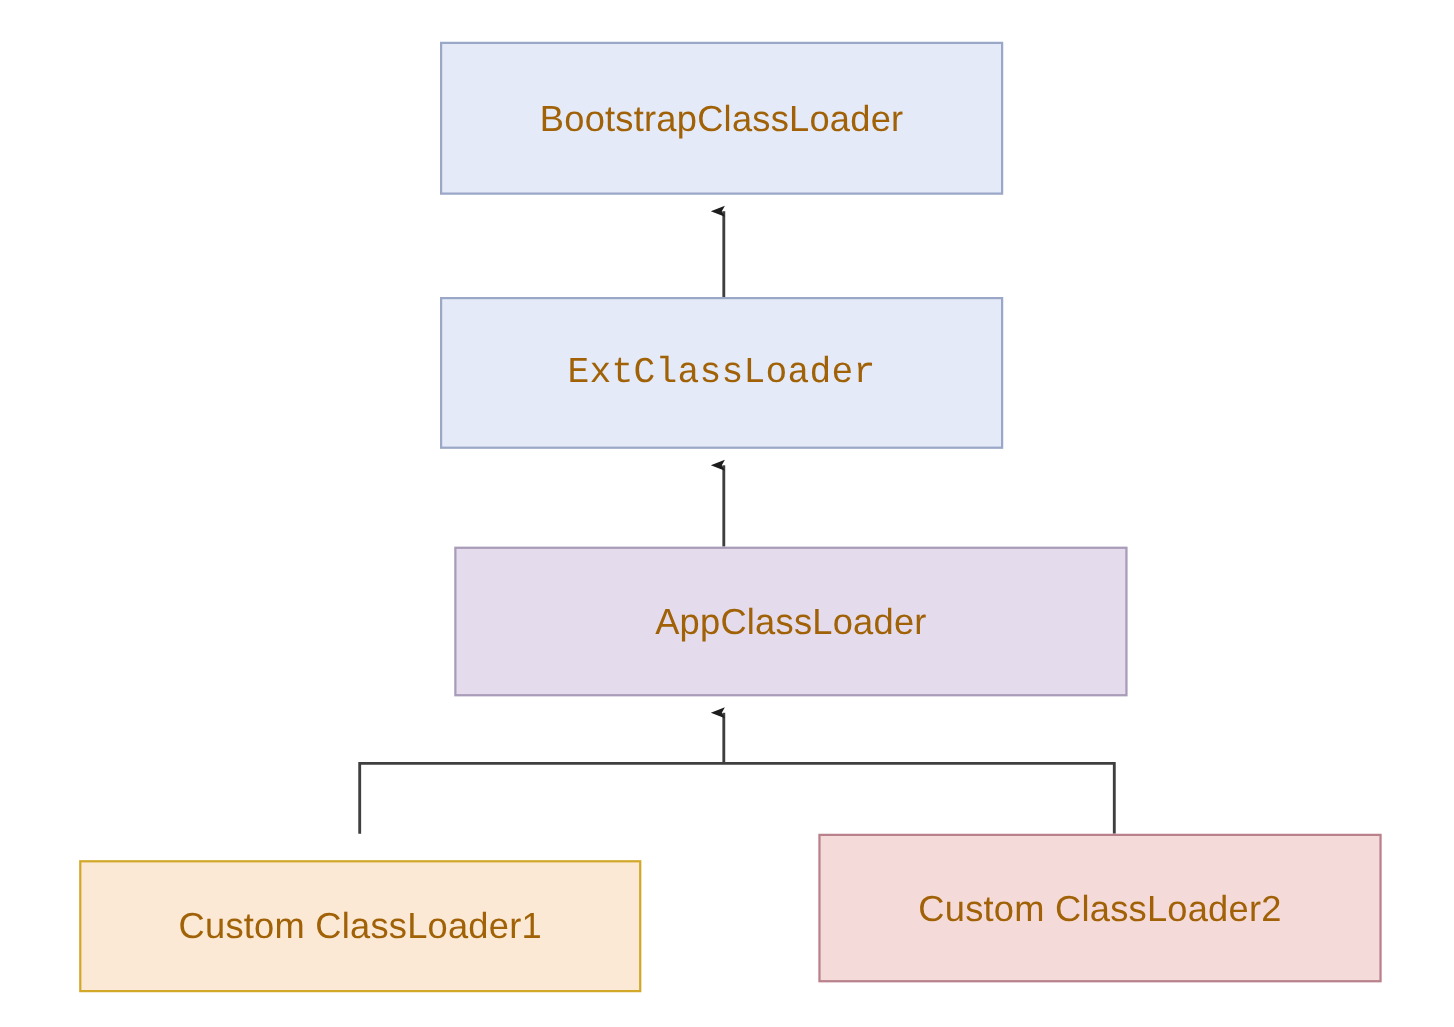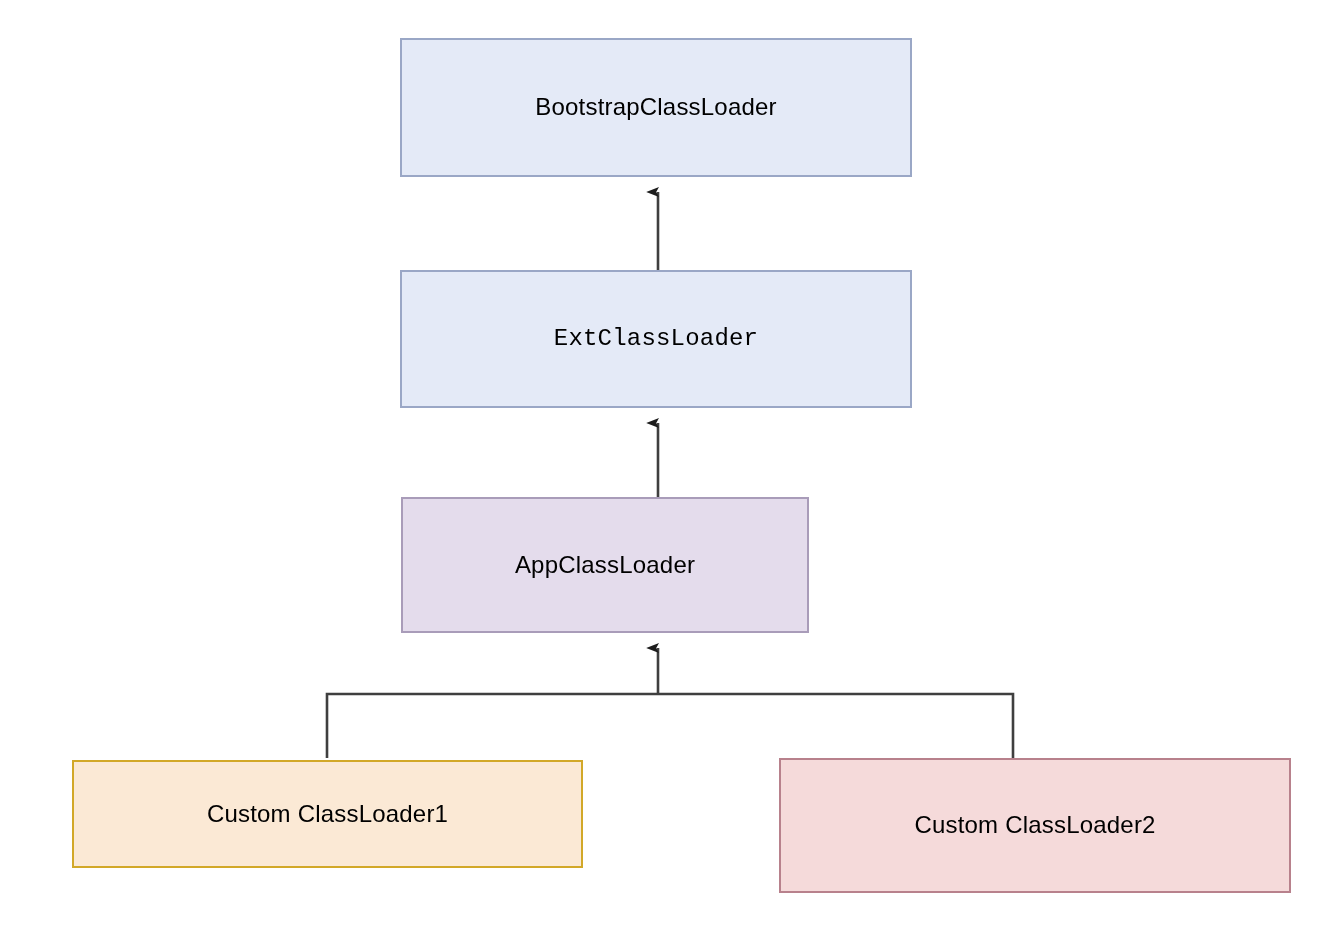--- a/index.html
+++ b/index.html
@@ -27,23 +27,23 @@
     pointer-events: none;
   }
   .node {
     position: absolute;
     box-sizing: border-box;
     display: flex;
     align-items: center;
     justify-content: center;
     border-style: solid;
     border-width: 2px;
-    font-size: 24px;
+    font-size: 33px;
     letter-spacing: 0.2px;
-    color: #000000;
+    color: #a16207;
     text-align: center;
     line-height: 1.2;
     white-space: nowrap;
   }
   .node-bootstrap {
     left: 400px;
     top: 38px;
     width: 512px;
     height: 139px;
     background: #e4eaf7;
@@ -52,38 +52,38 @@
   .node-ext {
     left: 400px;
     top: 270px;
     width: 512px;
     height: 138px;
     background: #e4eaf7;
     border-color: #9aa7c6;
     font-family: Liberation Mono, monospace;
   }
   .node-app {
-    left: 401px;
+    left: 413px;
     top: 497px;
-    width: 408px;
+    width: 612px;
     height: 136px;
     background: #e4dcec;
     border-color: #a99cb9;
     justify-content: center;
   }
   .node-custom1 {
     left: 72px;
-    top: 760px;
+    top: 782px;
     width: 511px;
-    height: 108px;
+    height: 120px;
     background: #fbe9d5;
     border-color: #d2a828;
   }
   .node-custom2 {
-    left: 779px;
+    left: 744px;
     top: 758px;
     width: 512px;
     height: 135px;
     background: #f5dada;
     border-color: #b8818c;
   }
 </style>
 </head>
 <body>
 

